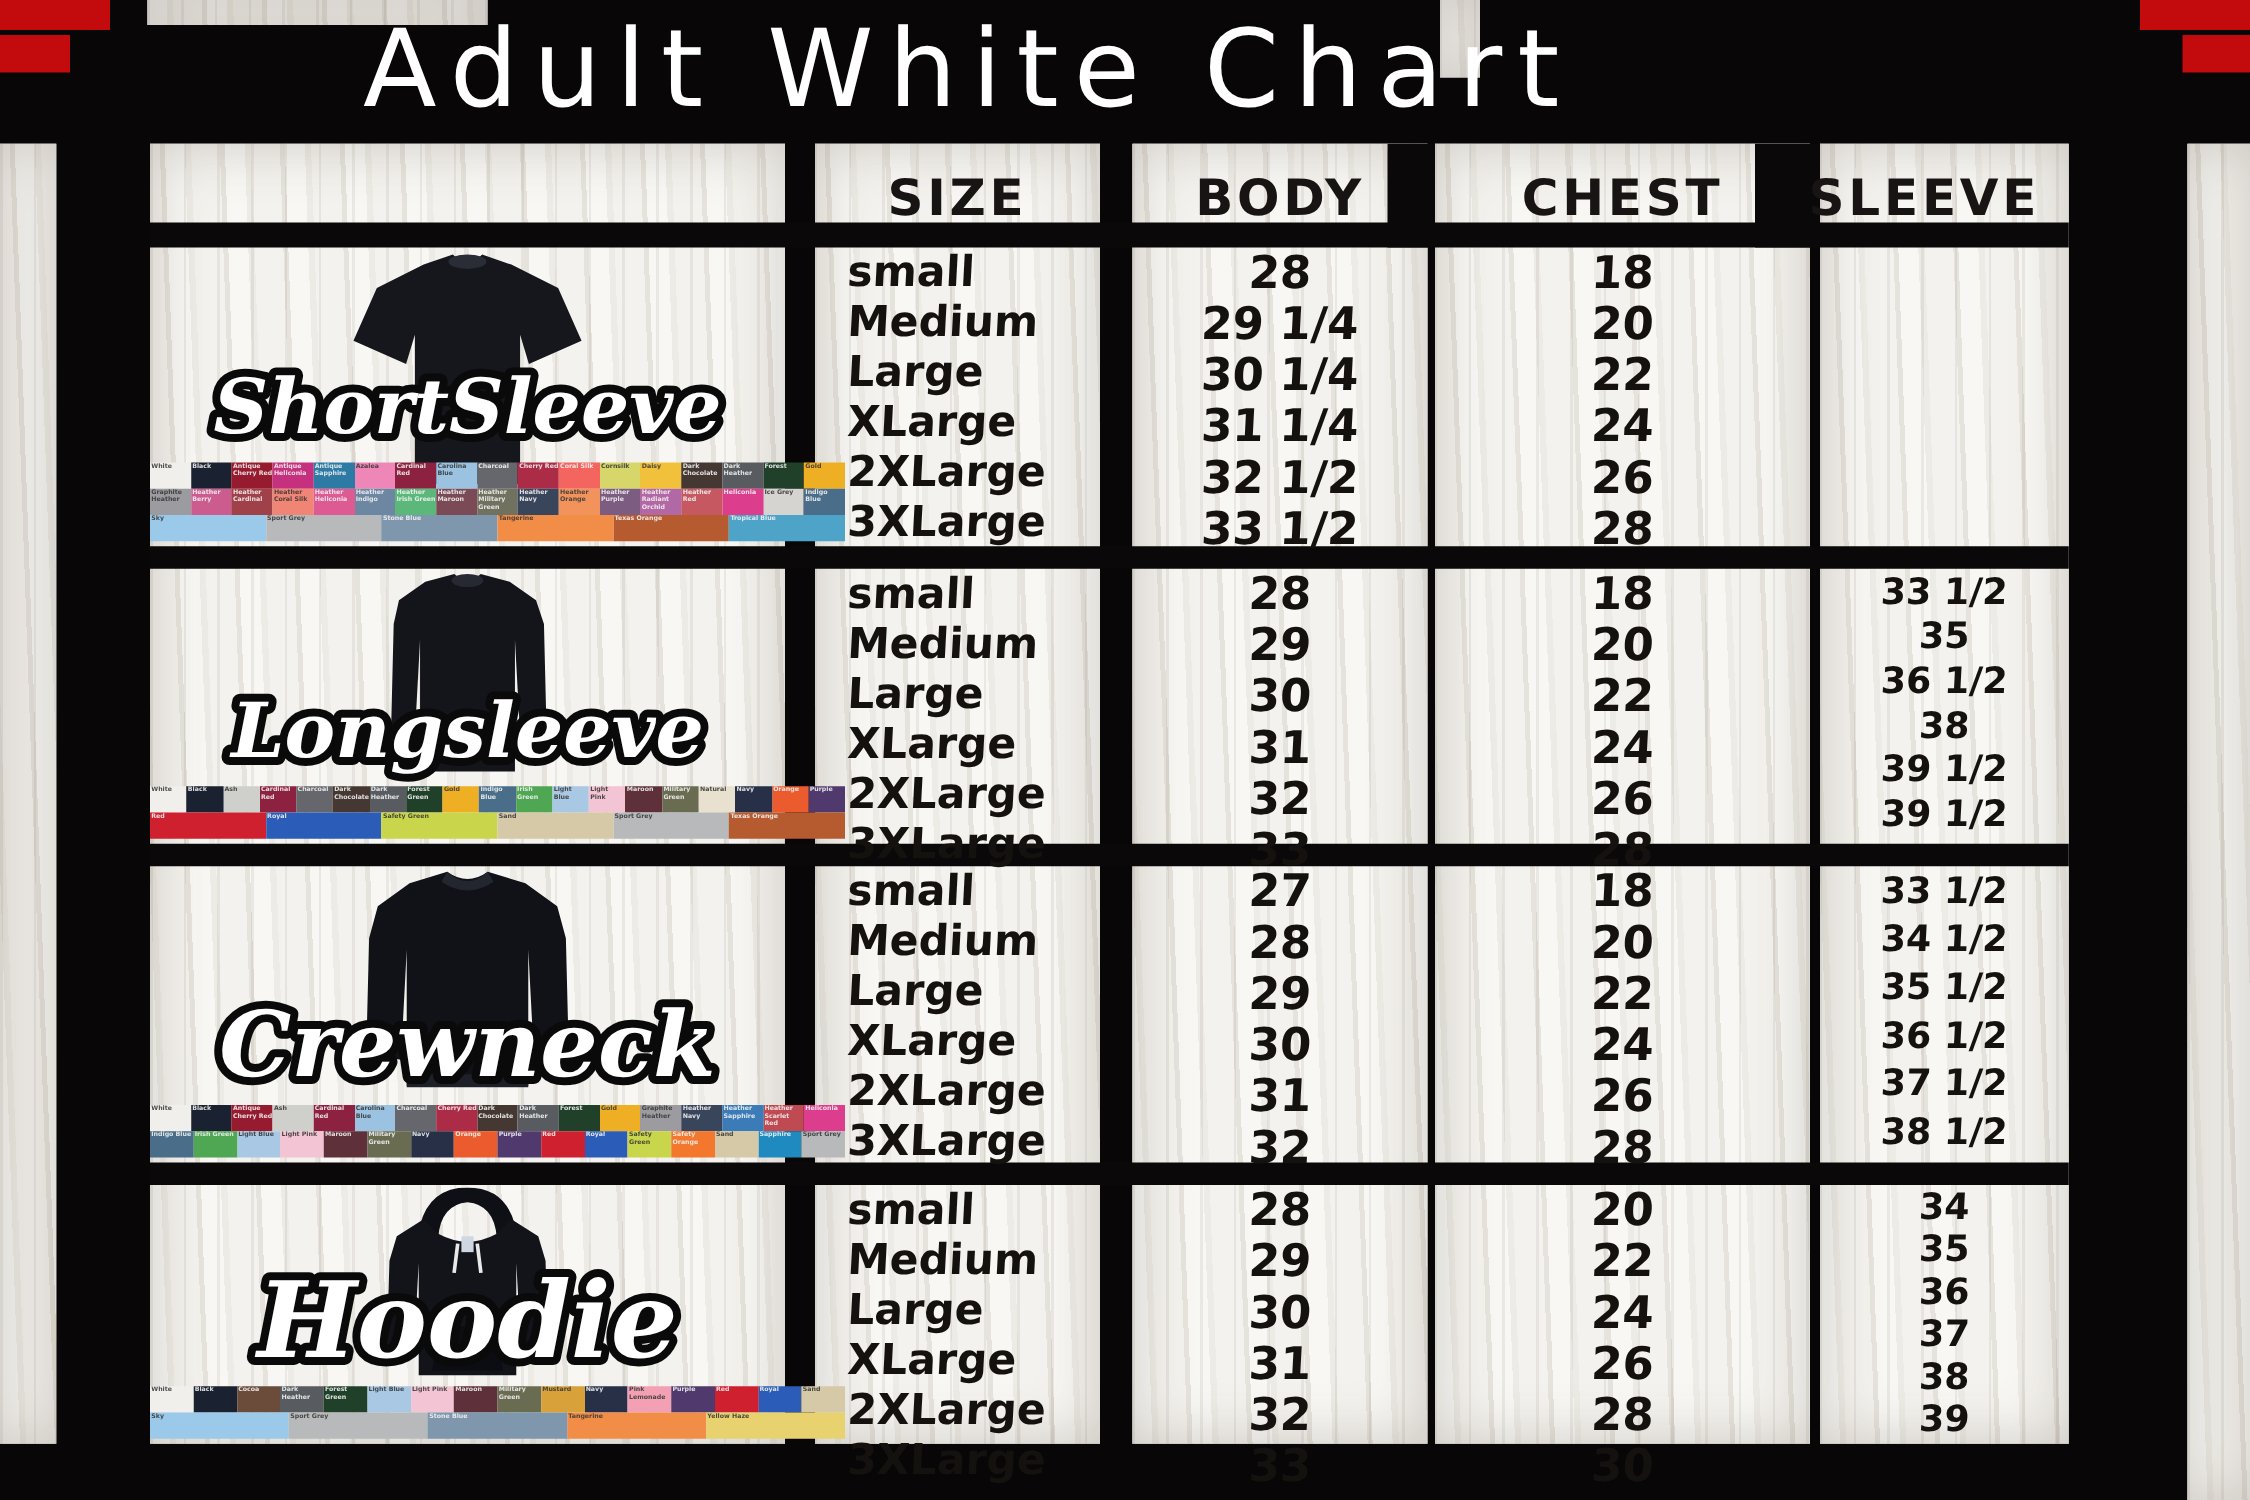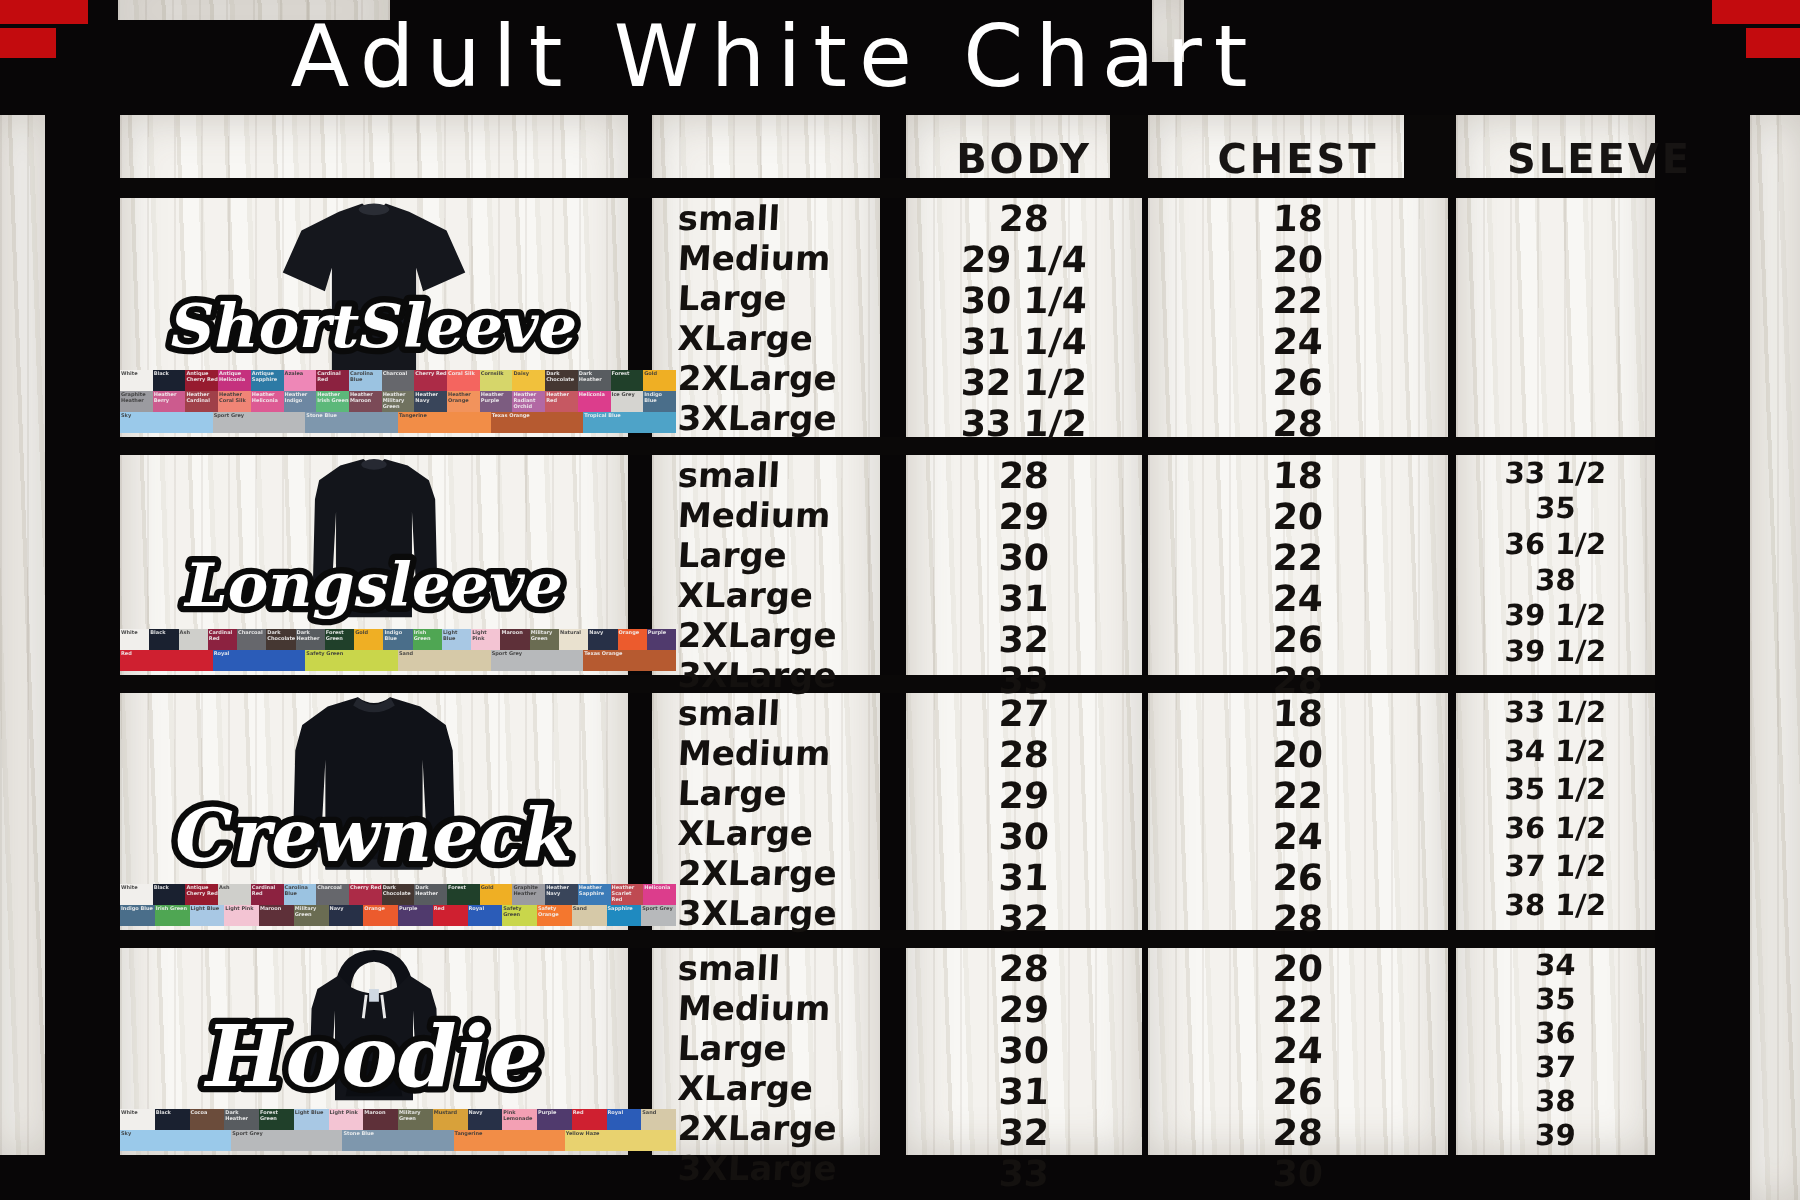--- a/index.html
+++ b/index.html
@@ -58,23 +58,24 @@
   <div class="abs tex" style="left:1148px;top:115px;width:300px;height:1040px"></div>
   <div class="abs tex" style="left:1456px;top:115px;width:199px;height:1040px"></div>
 
   <div class="abs" style="left:1110px;top:115px;width:38px;height:83px;background:#0a0808"></div>
   <div class="abs" style="left:1404px;top:115px;width:52px;height:83px;background:#0a0808"></div>
   <div class="hbar" style="top:178px;height:20px"></div>
   <div class="hbar" style="top:437px;height:18px"></div>
   <div class="hbar" style="top:675px;height:18px"></div>
   <div class="hbar" style="top:930px;height:18px"></div>
 
+  <div class="hdr-label" style="left:652px;width:228px">SIZE</div>
   <div class="hdr-label" style="left:906px;width:236px">BODY</div>
   <div class="hdr-label" style="left:1148px;width:300px">CHEST</div>
-  <div class="hdr-label" style="left:1516px;width:167px">SLEEVE</div>
+  <div class="hdr-label" style="left:1456px;width:167px">SLEEVE</div>
 
   <div id="sections">
       <div class="cell-prod" style="top: 198px; height: 239px;">
         <svg class="garment" viewBox="0 0 220 165" style="height:193px">
           <path d="M80 10 L100 3 Q110 14 120 3 L140 10 L172 26 L188 62 L152 78 L146 58 L146 160 L74 160 L74 58 L68 78 L32 62 L48 26 Z" fill="#15171d"></path>
           <ellipse cx="110" cy="8" rx="13" ry="5" fill="#2a2d35"></ellipse>
         </svg>
         <svg class="script-label" viewBox="0 0 480 100" width="470" height="98" style="bottom:57px">
           <text x="240" y="66" text-anchor="middle" font-size="62">ShortSleeve</text>
         </svg>

